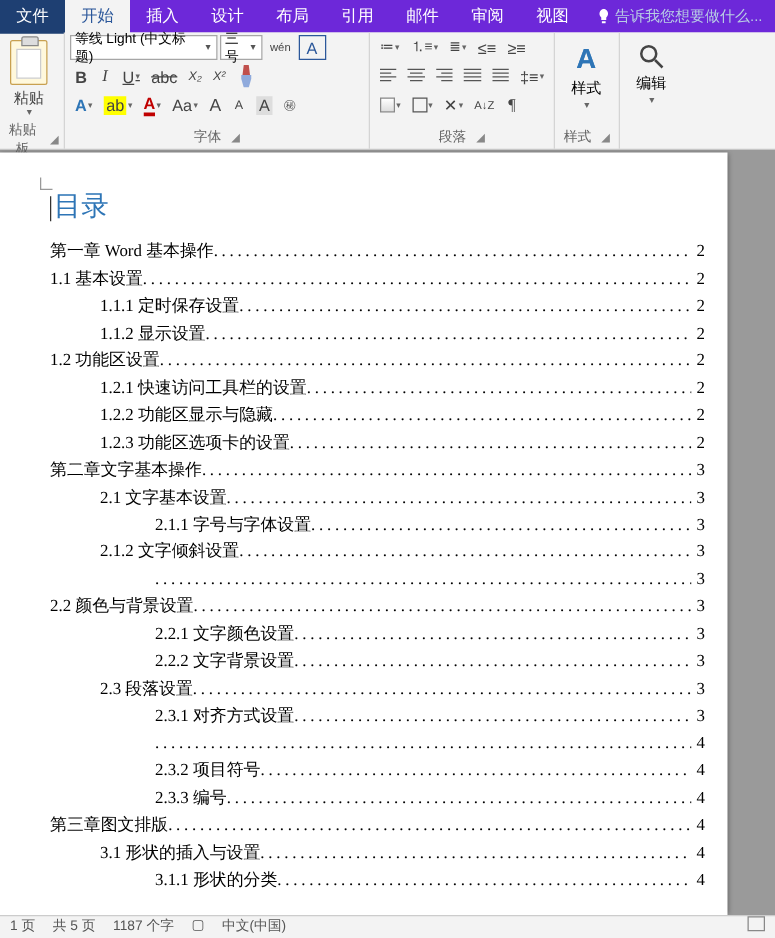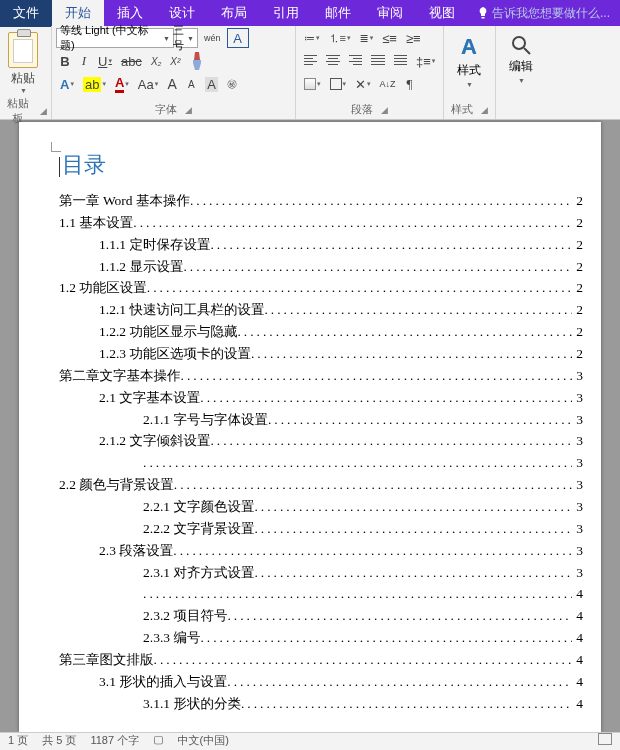--- a/index.html
+++ b/index.html
@@ -117,21 +117,21 @@
   border: 1px solid #a6a6a6;
   background: #fff;
   font-size: 11px;
   padding: 1px 3px;
   height: 20px;
   display: flex;
   align-items: center;
   gap: 3px;
 }
 .font-name { width: 118px; }
-.font-size { width: 22px; justify-content: flex-end; }
+.font-size { width: 34px; justify-content: flex-end; }
 .dd { font-size: 7px; color: #555; margin-left: auto; }
 .btn {
   border: 1px solid transparent;
   padding: 2px 3px;
   display: inline-flex;
   align-items: center;
   justify-content: center;
   min-width: 18px;
   height: 20px;
   font-size: 13px;
@@ -198,21 +198,21 @@
 .magnifier {
   width: 22px; height: 22px;
 }
 
 
 .doc-area {
   background: #9a9a9a;
   height: calc(750px - 26px - 94px - 18px);
   overflow: hidden;
   display: flex;
-  justify-content: center;
+  justify-content: flex-start;
   padding-top: 2px;
 }
 .page {
   width: 582px;
   background: #fff;
   box-shadow: 0 0 4px rgba(0,0,0,0.4);
   padding: 28px 18px 0 40px;
   position: relative;
 }
 .corner {

